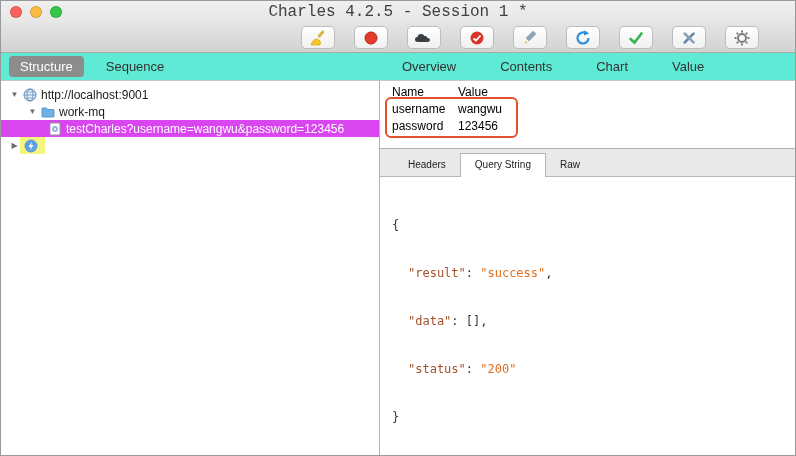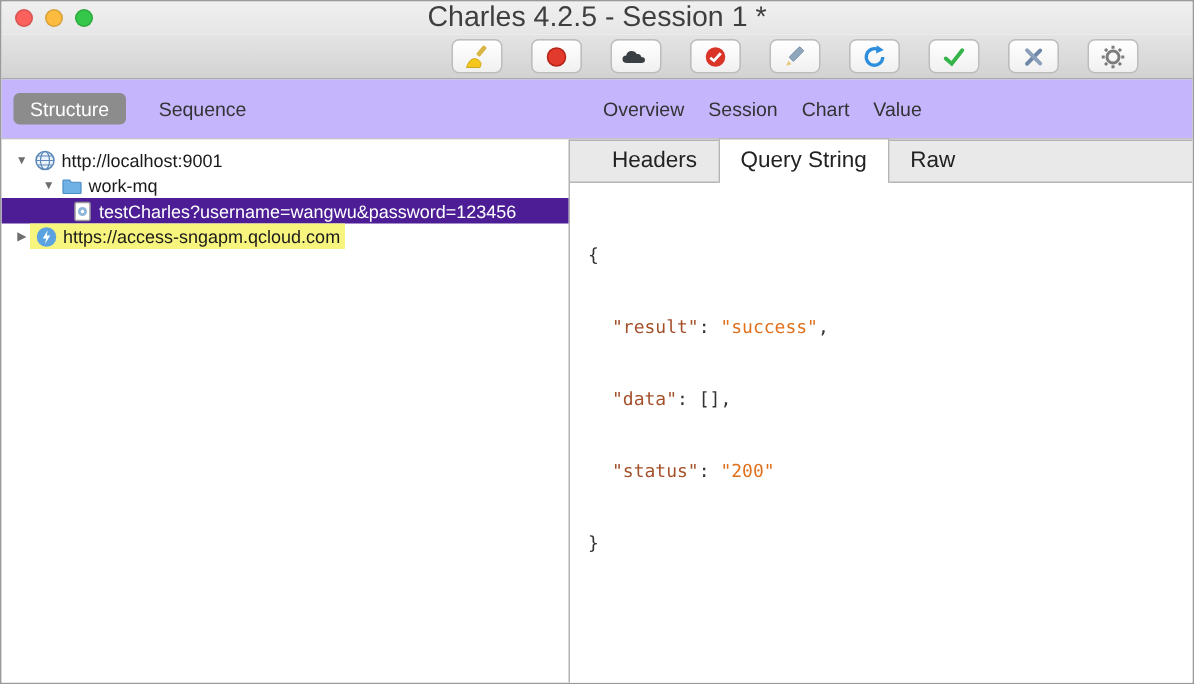--- a/index.html
+++ b/index.html
@@ -7,62 +7,62 @@
   body { font-family:"Liberation Sans", sans-serif; }
   .window { position:relative; width:796px; height:456px; background:#fff; overflow:hidden; border:1px solid #9a9a9a; }
 
   
   .titlebar { height:22px; background:linear-gradient(#f0f0f0,#e6e6e6); position:relative; }
   .traffic { position:absolute; left:9px; top:5px; display:flex; gap:8px; }
   .light { width:12px; height:12px; border-radius:50%; border:1px solid rgba(0,0,0,0.15); }
   .light.red { background:#fc615d; }
   .light.yellow { background:#fdbc40; }
   .light.green { background:#34c749; }
-  .title { text-align:center; line-height:22px; font-size:19px; color:#3f3f3f; }
+  .title { text-align:center; line-height:22px; font-size:16px; color:#3f3f3f;font-family:Liberation Mono, monospace; }
 
   
   .toolbar { height:30px; background:linear-gradient(#e4e4e4,#d2d2d2); border-bottom:1px solid #a9a9a9;
              display:flex; align-items:center; gap:19px; padding-left:300px; }
   .tb-btn { width:34px; height:23px; border:1px solid #bdbdbd; border-radius:5px;
             background:linear-gradient(#ffffff,#f0f0f0); display:flex; align-items:center; justify-content:center;
             box-shadow:0 1px 0 rgba(255,255,255,0.6) inset; }
   .tb-btn svg { display:block; }
 
   
-  .tabstrip { height:40px; background:#c4b5fd; border-bottom:1px solid #c6c6c6; display:flex; }
+  .tabstrip { height:28px; background:#5eead4; border-bottom:1px solid #c6c6c6; display:flex; }
   .tabs-left { width:379px; display:flex; align-items:center; gap:18px; padding-left:8px; }
-  .tabs-right { flex:1; display:flex; align-items:center; gap:8px; padding-left:18px; }
+  .tabs-right { flex:1; display:flex; align-items:center; gap:36px; padding-left:18px; }
   .tab { font-size:13px; color:#333; padding:3px 4px; }
   .tab.pill { background:#8c8c8c; color:#fff; border-radius:4px; padding:3px 11px; }
 
   
   .content { display:flex; height:376px; }
   .left-panel { width:379px; border-right:1px solid #b2b2b2; background:#fff; padding-top:5px; }
   .right-panel { flex:1; display:flex; flex-direction:column; background:#fff; }
 
   
   .tree-row { height:17px; display:flex; align-items:center; font-size:12px; color:#1a1a1a; white-space:nowrap; }
-  .tree-row.selected { background:#4c1d95; color:#ffffff; }
+  .tree-row.selected { background:#d946ef; color:#ffffff; }
   .disclosure { width:11px; font-size:8px; color:#6e6e6e; text-align:center; flex:none; }
   .tree-icon { width:15px; height:15px; margin:0 4px 0 2px; flex:none; display:flex; align-items:center; justify-content:center; }
   .hl { background:#f8f57f; display:flex; align-items:center; padding:1px 3px 1px 1px; }
 
   
   .request-section { height:245px; position:relative; padding:3px 0 0 12px; font-size:12px; color:#000; }
   .qp-header { display:flex; height:16px; align-items:center; }
   .qp-row { display:flex; height:17px; align-items:center; }
   .col-name { width:66px; flex:none; }
   .annotation { position:absolute; left:5px; top:16px; width:133px; height:41px;
                 border:2px solid #e2512e; border-radius:6px; pointer-events:none; }
 
   
   .response-section { flex:1; border-top:1px solid #b2b2b2; display:flex; flex-direction:column; }
   .bottom-tabbar { height:28px; background:#e9e9e9; border-bottom:1px solid #b6b6b6;
                    display:flex; align-items:flex-end; padding-left:14px; }
-  .btab { font-size:15px; color:#222; padding:5px 14px 6px; }
+  .btab { font-size:10px; color:#222; padding:5px 14px 6px; }
   .btab.selected { background:#ffffff; border:1px solid #b6b6b6; border-bottom:none; margin-bottom:-1px; padding-bottom:7px; }
   .json-body { flex:1; background:#fff; font-family:"DejaVu Sans Mono", monospace; font-size:12px;
                line-height:16px; padding:8px 0 0 12px; white-space:pre; color:#222; }
   .jline { height:16px; }
   .jindent { padding-left:16px; }
   .jk { color:#a3512b; }
   .js { color:#e0701c; }
   .jp { color:#333333; }
 </style>
 </head>
@@ -160,21 +160,21 @@
     </div>
   </div>
 
   <div class="tabstrip">
     <div class="tabs-left">
       <span class="tab pill">Structure</span>
       <span class="tab">Sequence</span>
     </div>
     <div class="tabs-right">
       <span class="tab">Overview</span>
-      <span class="tab">Session</span>
+      <span class="tab">Contents</span>
       <span class="tab">Chart</span>
       <span class="tab">Value</span>
     </div>
   </div>
 
   <div class="content">
 
     <div class="left-panel">
 
       <div class="tree-row" style="padding-left:8px">
@@ -214,28 +214,42 @@
 
       <div class="tree-row" style="padding-left:8px">
         <span class="disclosure">▶</span>
         <span class="hl">
           <span class="tree-icon">
               <svg width="14" height="14" viewBox="0 0 14 14">
                 <circle cx="7" cy="7" r="6.5" fill="#5aa2e0"></circle>
                 <path d="M7.8 2.5 L4.5 8 L6.8 8 L6 11.5 L9.5 6 L7.2 6 Z" fill="#ffffff"></path>
               </svg>
             </span>
-          <span>https://access-sngapm.qcloud.com</span>
         </span>
       </div>
 
     </div>
 
     <div class="right-panel">
 
+      <div class="request-section">
+        <div class="qp-header">
+          <span class="col-name">Name</span>
+          <span>Value</span>
+        </div>
+        <div class="qp-row">
+          <span class="col-name">username</span>
+          <span>wangwu</span>
+        </div>
+        <div class="qp-row">
+          <span class="col-name">password</span>
+          <span>123456</span>
+        </div>
+        <div class="annotation"></div>
+      </div>
 
       <div class="response-section">
         <div class="bottom-tabbar">
           <span class="btab">Headers</span>
           <span class="btab selected">Query String</span>
           <span class="btab">Raw</span>
         </div>
         <div class="json-body">
           <div class="jline"><span class="jp">{</span></div>
           <div class="jline jindent"><span class="jk">"result"</span><span class="jp">: </span><span class="js">"success"</span><span class="jp">,</span></div>

